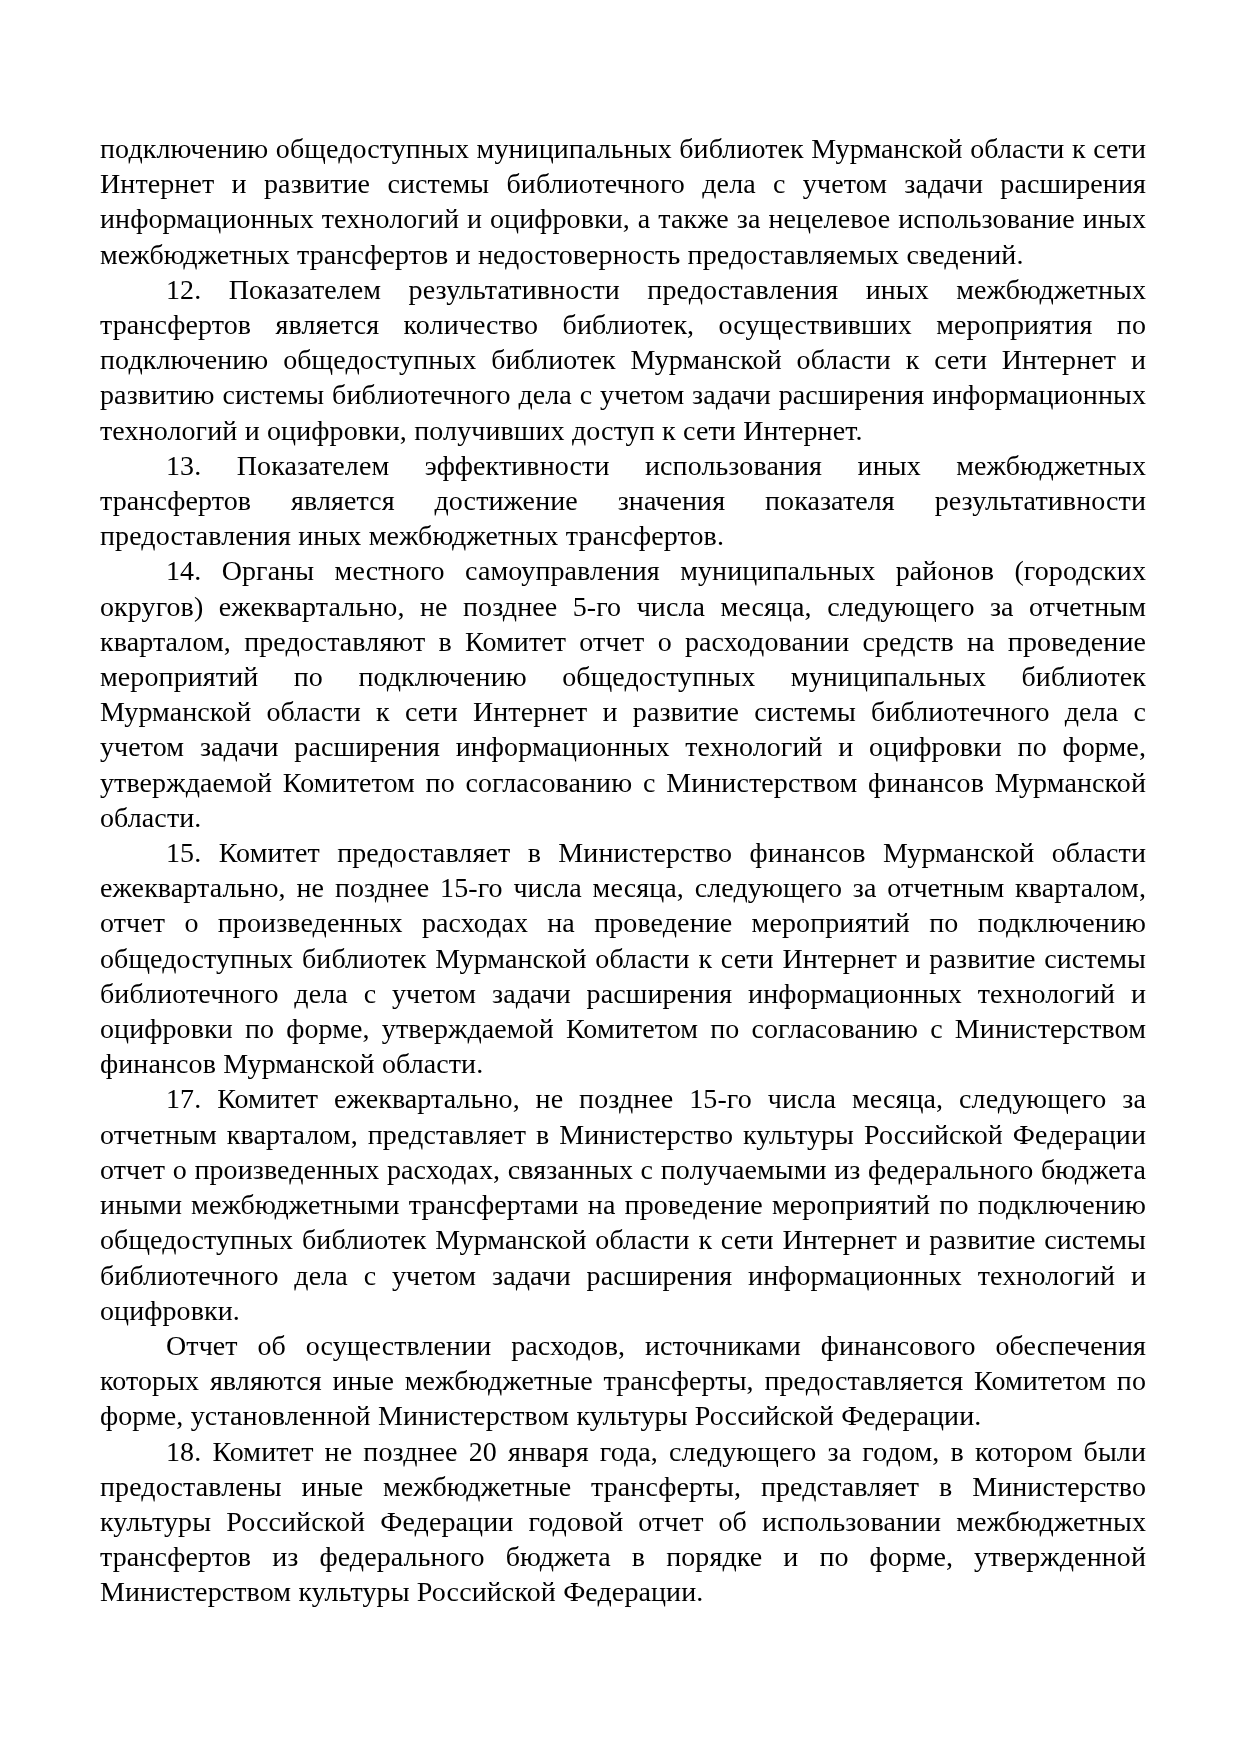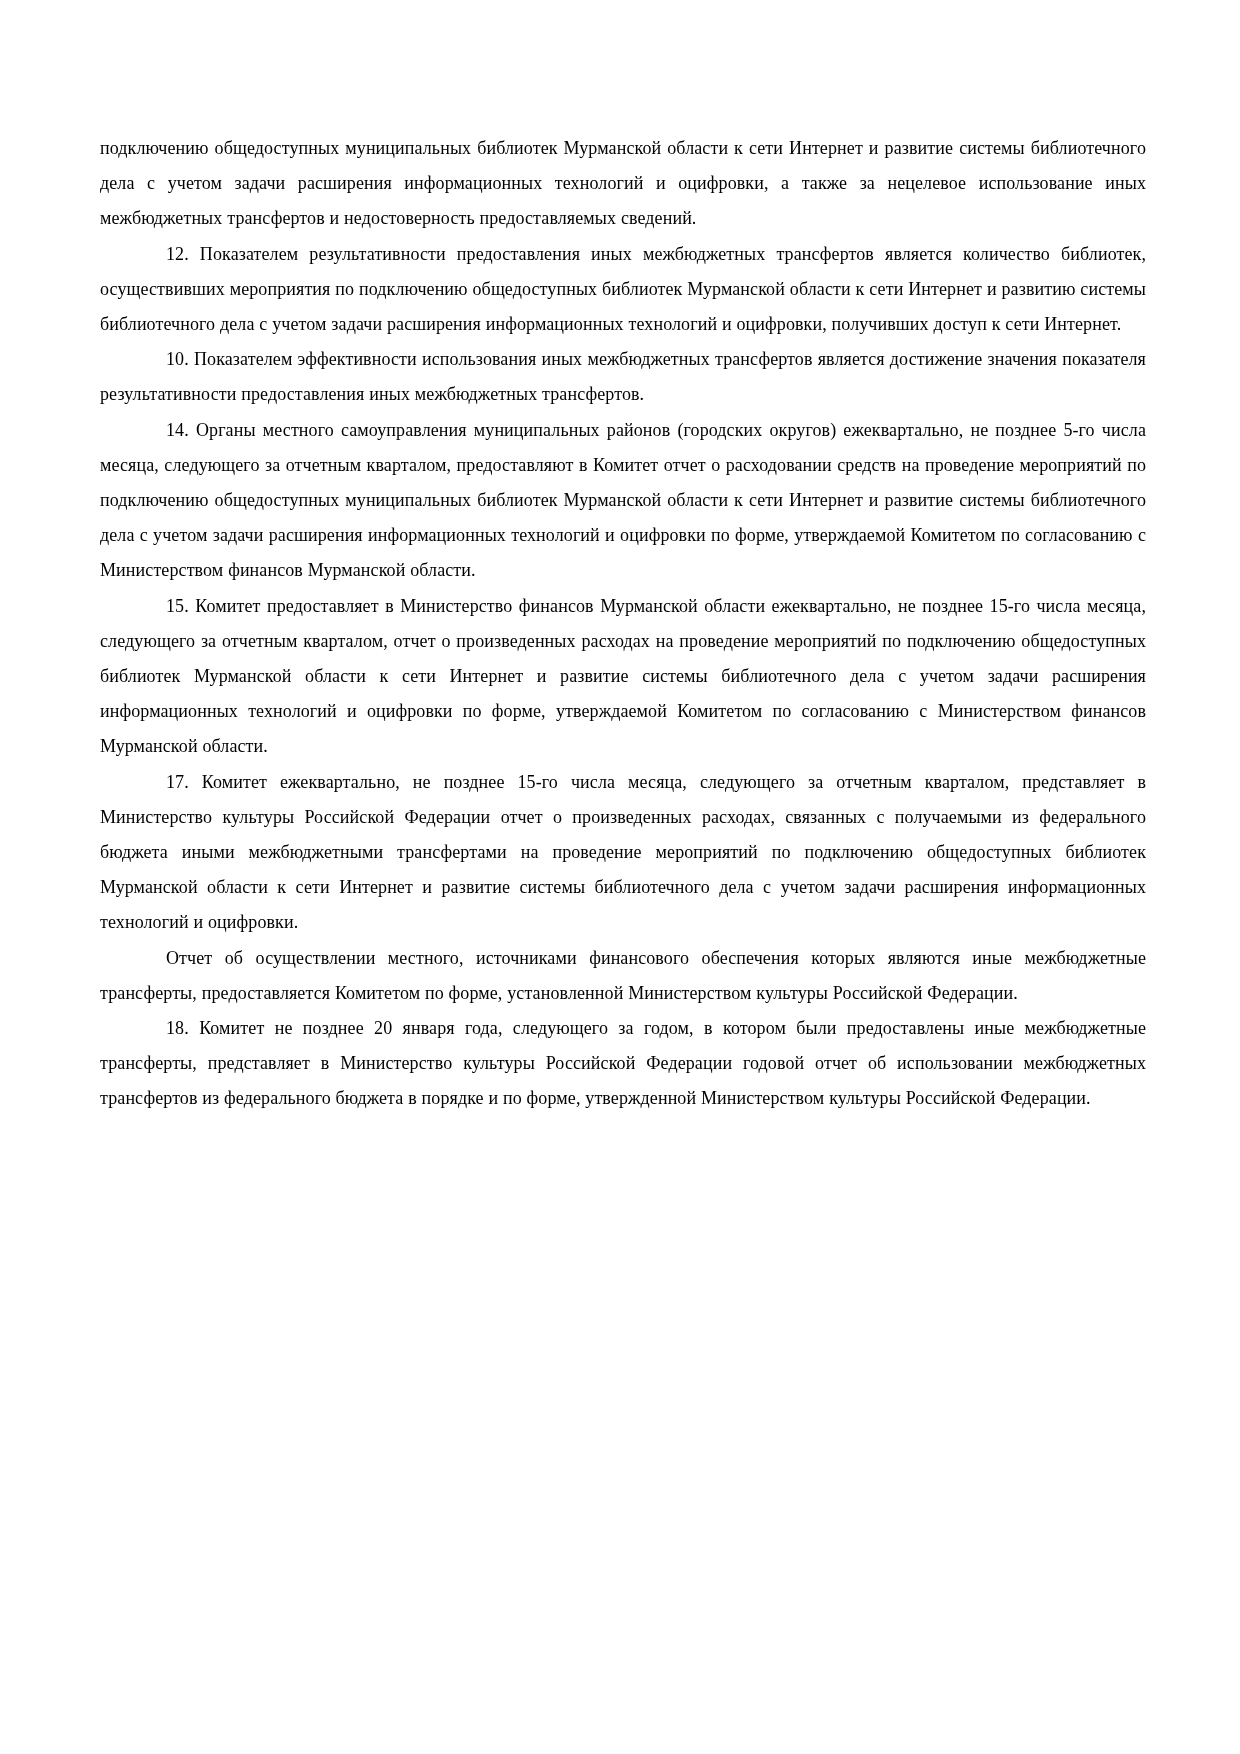--- a/index.html
+++ b/index.html
@@ -20,21 +20,21 @@
     overflow: hidden;
   }
   .text-column {
     position: absolute;
     left: 100px;
     top: 131px;
     width: 1046px;
   }
   p.doc-para {
     margin: 0 0 0 0;
-    font-size: 18px;
+    font-size: 28px;
     line-height: 35.2px;
     text-align: justify;
     text-justify: inter-word;
     text-indent: 66px;
     letter-spacing: 0.1px;
     word-spacing: 0.2px;
     hyphens: none;
   }
   p.doc-para.no-indent {
     text-indent: 0;
@@ -47,27 +47,27 @@
 </head>
 <body>
 
 <div class="page">
   <div class="text-column">
 
     <p class="doc-para no-indent">подключению общедоступных муниципальных библиотек Мурманской области к сети Интернет и развитие системы библиотечного дела с учетом задачи расширения информационных технологий и оцифровки, а также за нецелевое использование иных межбюджетных трансфертов и недостоверность предоставляемых сведений.</p>
 
     <p class="doc-para">12. Показателем результативности предоставления иных межбюджетных трансфертов является количество библиотек, осуществивших мероприятия по подключению общедоступных библиотек Мурманской области к сети Интернет и развитию системы библиотечного дела с учетом задачи расширения информационных технологий и оцифровки, получивших доступ к сети Интернет.</p>
 
-    <p class="doc-para">10. Показателем эффективности использования иных межбюджетных трансфертов является достижение значения показателя результативности предоставления иных межбюджетных трансфертов.</p>
+    <p class="doc-para">13. Показателем эффективности использования иных межбюджетных трансфертов является достижение значения показателя результативности предоставления иных межбюджетных трансфертов.</p>
 
     <p class="doc-para">14. Органы местного самоуправления муниципальных районов (городских округов) ежеквартально, не позднее 5-го числа месяца, следующего за отчетным кварталом, предоставляют в Комитет отчет о расходовании средств на проведение мероприятий по подключению общедоступных муниципальных библиотек Мурманской области к сети Интернет и развитие системы библиотечного дела с учетом задачи расширения информационных технологий и оцифровки по форме, утверждаемой Комитетом по согласованию с Министерством финансов Мурманской области.</p>
 
     <p class="doc-para">15. Комитет предоставляет в Министерство финансов Мурманской области ежеквартально, не позднее 15-го числа месяца, следующего за отчетным кварталом, отчет о произведенных расходах на проведение мероприятий по подключению общедоступных библиотек Мурманской области к сети Интернет и развитие системы библиотечного дела с учетом задачи расширения информационных технологий и оцифровки по форме, утверждаемой Комитетом по согласованию с Министерством финансов Мурманской области.</p>
 
 
     <p class="doc-para">17. Комитет ежеквартально, не позднее 15-го числа месяца, следующего за отчетным кварталом, представляет в Министерство культуры Российской Федерации отчет о произведенных расходах, связанных с получаемыми из федерального бюджета иными межбюджетными трансфертами на проведение мероприятий по подключению общедоступных библиотек Мурманской области к сети Интернет и развитие системы библиотечного дела с учетом задачи расширения информационных технологий и оцифровки.</p>
 
-    <p class="doc-para">Отчет об осуществлении местного, источниками финансового обеспечения которых являются иные межбюджетные трансферты, предоставляется Комитетом по форме, установленной Министерством культуры Российской Федерации.</p>
+    <p class="doc-para">Отчет об осуществлении расходов, источниками финансового обеспечения которых являются иные межбюджетные трансферты, предоставляется Комитетом по форме, установленной Министерством культуры Российской Федерации.</p>
 
     <p class="doc-para">18. Комитет не позднее 20 января года, следующего за годом, в котором были предоставлены иные межбюджетные трансферты, представляет в Министерство культуры Российской Федерации годовой отчет об использовании межбюджетных трансфертов из федерального бюджета в порядке и по форме, утвержденной Министерством культуры Российской Федерации.</p>
 
   </div>
 </div>
 
 </body></html>

